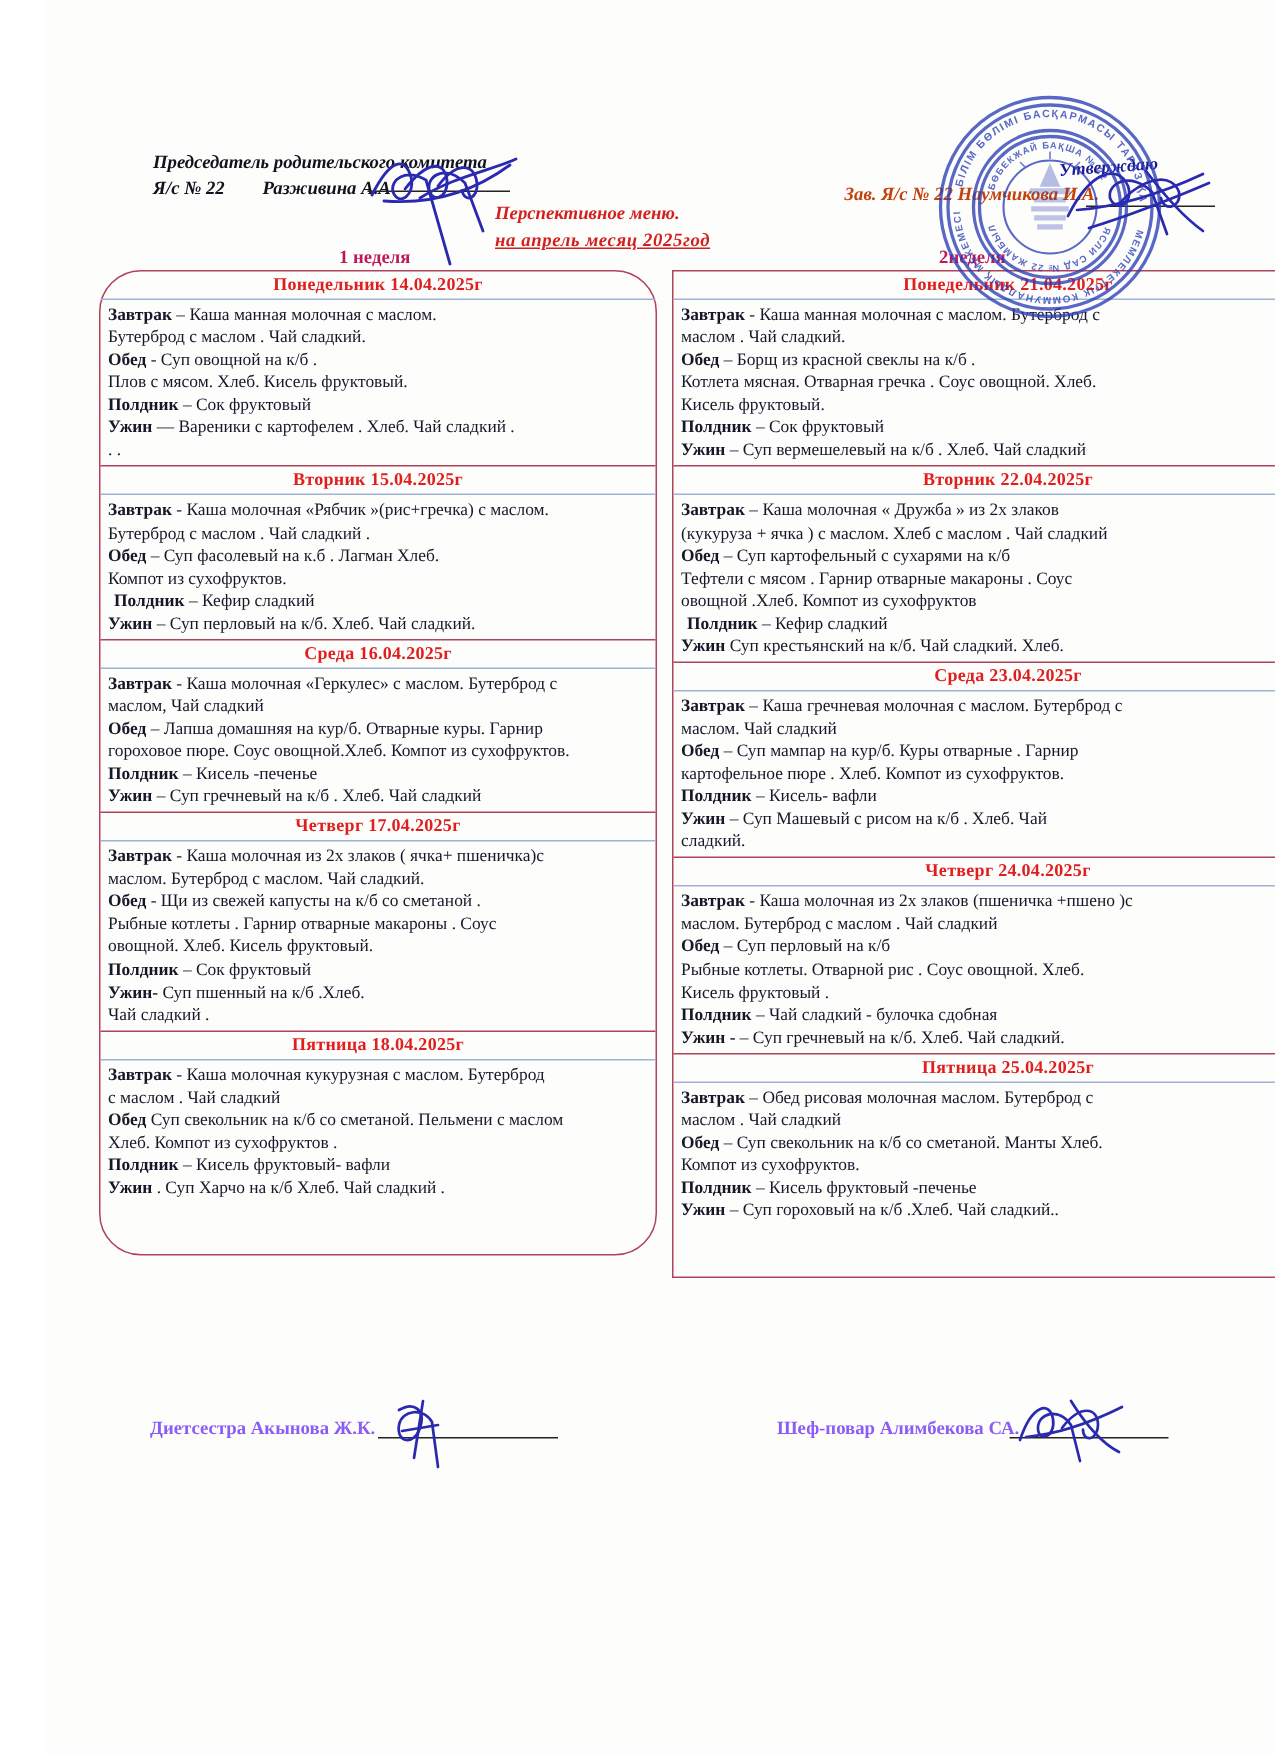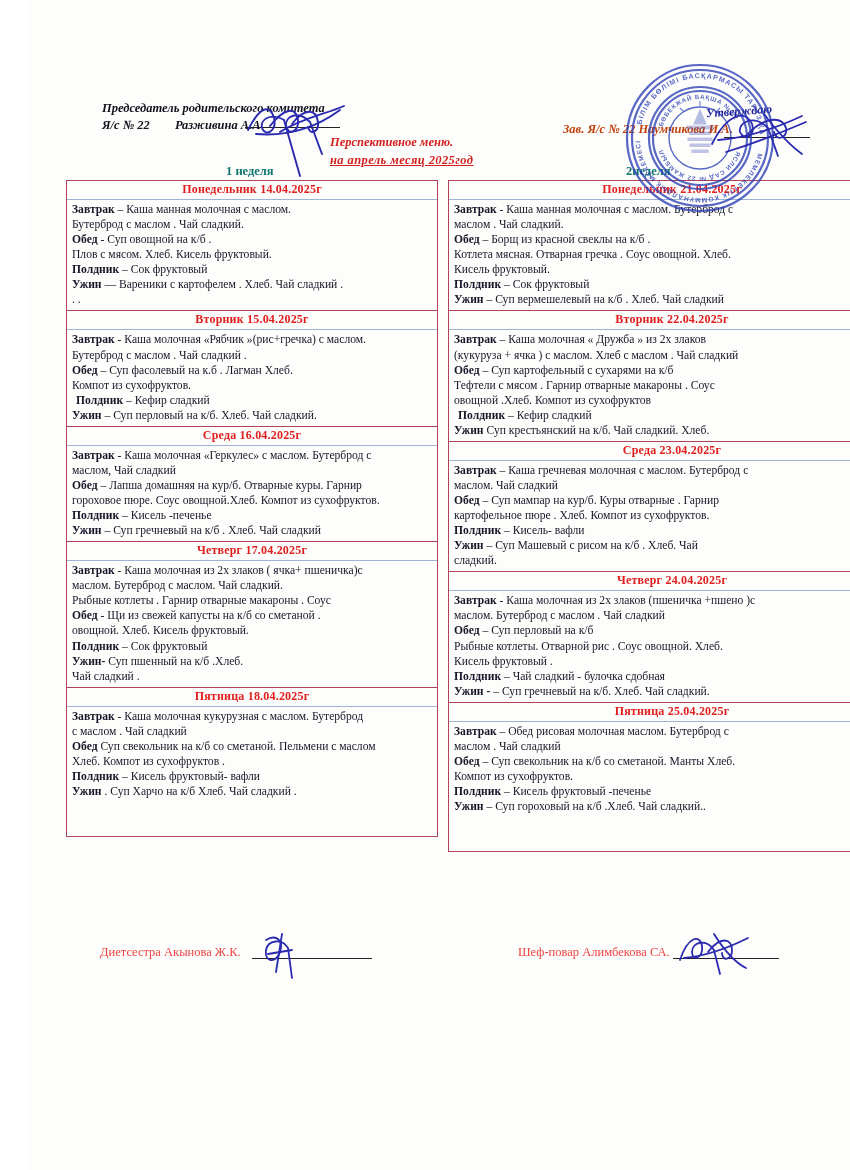--- a/index.html
+++ b/index.html
@@ -80,34 +80,34 @@
     height: 0;
     border-bottom: 1.4px solid #232323;
   }
 
   
   .week-cap {
     position: absolute;
     top: 164px;
     font-weight: bold;
     font-size: 12.5px;
-    color: #0f766e;
+    color: #be185d;
   }
   .week-cap.w1 { left: 196px; }
   .week-cap.w2 { left: 596px; }
 
   
   .tbl {
     position: absolute;
     top: 180px;
     border: 1px solid #b0425a;
     box-sizing: border-box;
     background: transparent;
   }
-  .tbl.left  { left: 36px;  width: 372px; }
+  .tbl.left  { left: 36px;  width: 372px; border-radius: 28px; }
   .tbl.right { left: 418px; width: 448px; }
 
   .row {
     border-bottom: 1px solid #b0425a;
     box-sizing: border-box;
   }
   .row:last-child { border-bottom: none; }
 
   .day-head {
     text-align: center;
@@ -129,23 +129,23 @@
   .meal .lbl { font-weight: bold; }
   .pad-l { padding-left: 4px; }
 
   
   .tailspace { height: 34px; }
 
   
   .foot {
     position: absolute;
     top: 945px;
-    font-weight: normal;
+    font-weight: bold;
     font-size: 12.5px;
-    color: #ef4444;
+    color: #8b5cf6;
     white-space: nowrap;
   }
   .foot.a { left: 70px; }
   .foot.b { left: 488px; }
 
   
   .stamp {
     position: absolute;
     left: 594px;
     top: 62px;
@@ -220,22 +220,22 @@
           <span class="meal"><span>гороховое пюре. Соус овощной.Хлеб. Компот из  сухофруктов.</span></span>
           <span class="meal"><span class="lbl">Полдник</span><span> –   Кисель -печенье</span></span>
           <span class="meal"><span class="lbl">Ужин</span><span> –  Суп  гречневый  на к/б . Хлеб. Чай  сладкий</span></span>
         </div>
       </div>
       <div class="row">
         <div class="day-head">Четверг 17.04.2025г</div>
         <div class="meals">
           <span class="meal"><span class="lbl">Завтрак</span><span>  -  Каша  молочная   из 2х злаков ( ячка+ пшеничка)с</span></span>
           <span class="meal"><span>маслом.  Бутерброд  с маслом.  Чай  сладкий.</span></span>
+          <span class="meal"><span class="lbl">Обед</span><span> -  Щи из свежей  капусты      на к/б со сметаной  .</span></span>
           <span class="meal"><span>Рыбные  котлеты .   Гарнир  отварные макароны . Соус</span></span>
-          <span class="meal"><span class="lbl">Обед</span><span> -  Щи из свежей  капусты      на к/б со сметаной  .</span></span>
           <span class="meal"><span>овощной. Хлеб. Кисель  фруктовый.</span></span>
           <span class="meal"><span class="lbl">Полдник</span><span> –   Сок фруктовый</span></span>
           <span class="meal"><span class="lbl">Ужин-</span><span>    Суп пшенный  на к/б .Хлеб.</span></span>
           <span class="meal"><span>  Чай  сладкий .</span></span>
         </div>
       </div>
       <div class="row">
         <div class="day-head">Пятница 18.04.2025г</div>
         <div class="meals">
           <span class="meal"><span class="lbl">Завтрак</span><span> -  Каша  молочная    кукурузная с маслом. Бутерброд</span></span>

